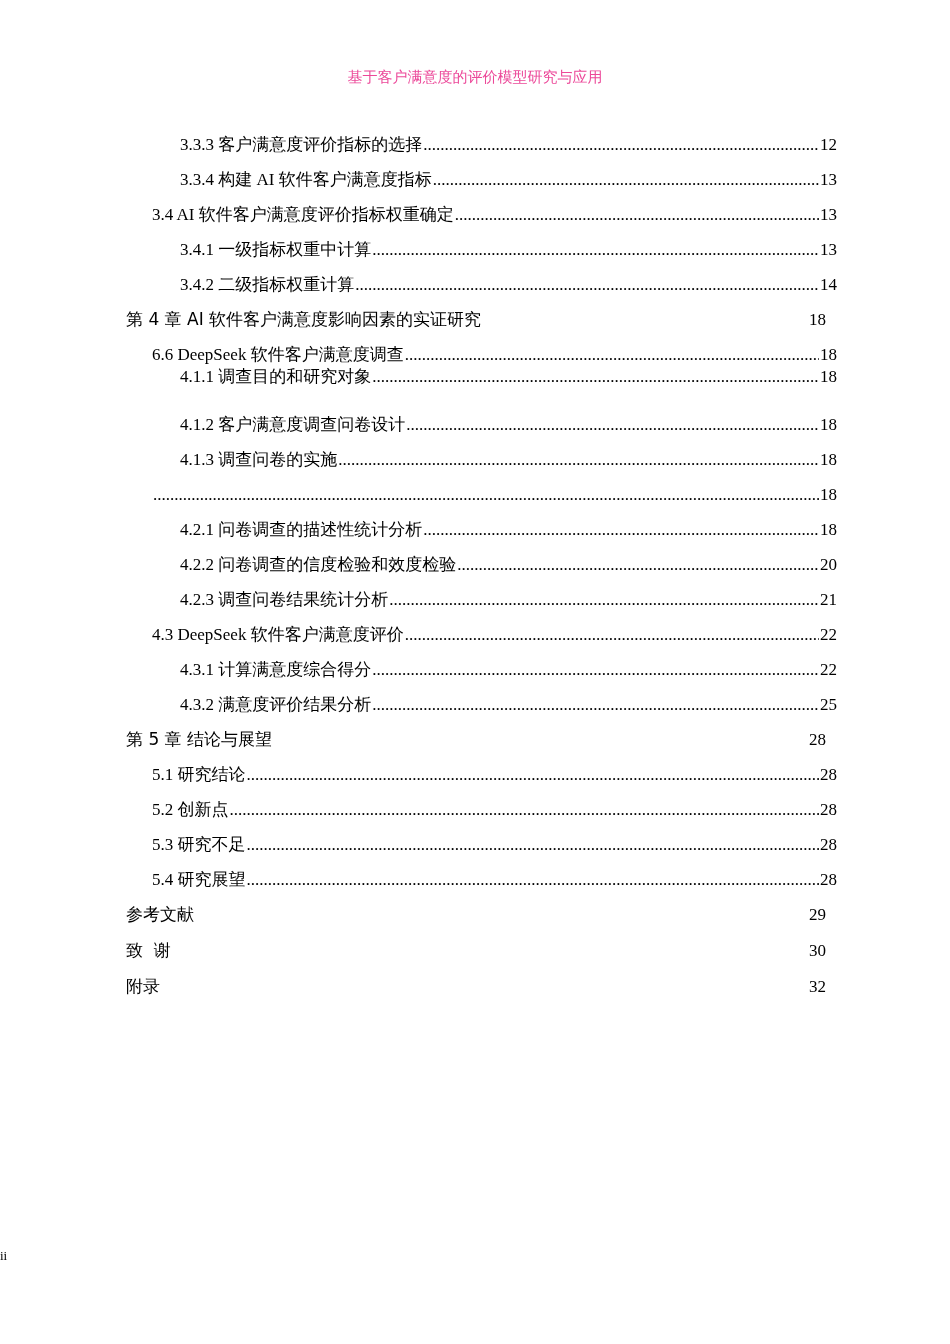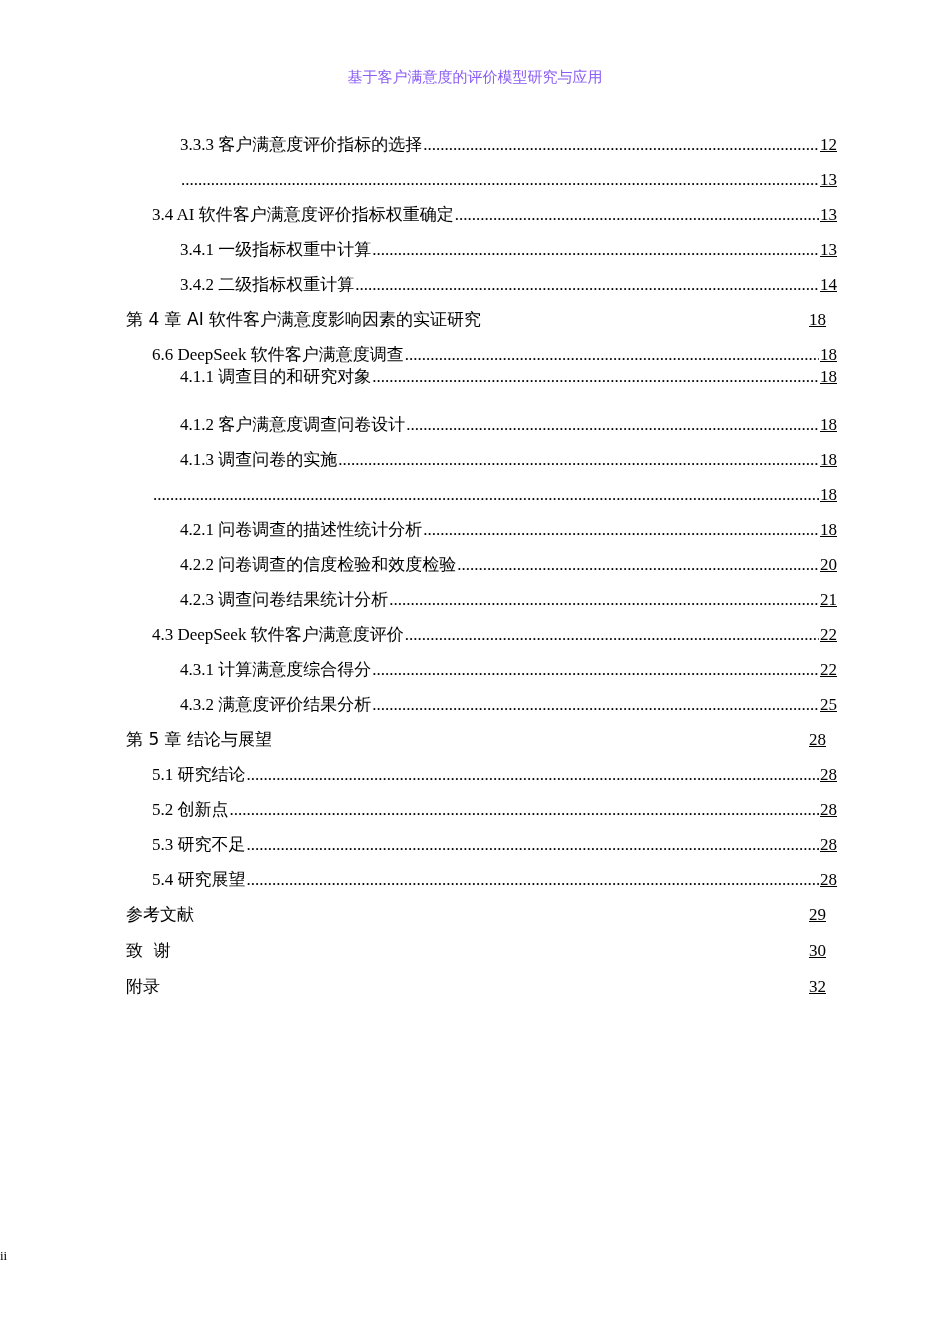--- a/index.html
+++ b/index.html
@@ -1,44 +1,45 @@
 <!DOCTYPE html>
 <html><head>
   <meta charset="utf-8">
   <style>
     html, body { margin: 0; padding: 0; background: #ffffff; }
     body { width: 950px; height: 1344px; position: relative; overflow: hidden;
            font-family: "Liberation Serif", "DejaVu Serif", serif; color: #000; }
     .header { position: absolute; top: 68px; left: 0; width: 950px; text-align: center;
-              font-size: 15px; color: #8b5cf6; }
+              font-size: 15px; color: #ec4899; }
     .toc { position: absolute; top: 114px; left: 0; width: 950px; }
     .row { position: absolute; height: 35px; display: flex; align-items: center; font-size: 17px; margin-top: 13px; }
     .row .lbl { white-space: nowrap; flex: 0 0 auto; }
     .row .dots { flex: 1 1 auto; overflow: hidden; white-space: nowrap; letter-spacing: 0px;
                  margin: 0 1px; position: relative; top: 0px; color: #000; }
     .row .dots::before { content: "........................................................................................................................................................................................................................................................................................"; }
-    .row .pg { flex: 0 0 auto; white-space: nowrap; text-decoration: underline; }
+    .row .pg { flex: 0 0 auto; white-space: nowrap; }
     .lvl1 { left: 126px; width: 700px; font-family: "DejaVu Sans", "Liberation Sans", sans-serif; font-size: 17px; }
     .lvl1 .pg { font-family: "Liberation Serif", serif; font-size: 17px; margin-left: auto; }
     .lvl2 { left: 152px; width: 685px; }
     .lvl3 { left: 180px; width: 657px; }
     .footer { position: absolute; top: 1248px; left: 0; width: 950px; text-align: left; font-size: 13px; }
   </style>
 </head>
 <body>
 
 <div class="header">基于客户满意度的评价模型研究与应用</div>
 
 <div class="toc">
   <div class="row lvl3" style="top:0px">
       <span class="lbl">3.3.3 客户满意度评价指标的选择</span>
       <span class="dots"></span>
       <span class="pg">12</span>
     </div>
   <div class="row lvl3" style="top:35px">
+      <span class="lbl">3.3.4 构建 AI 软件客户满意度指标</span>
       <span class="dots"></span>
       <span class="pg">13</span>
     </div>
   <div class="row lvl2" style="top:70px">
       <span class="lbl">3.4 AI 软件客户满意度评价指标权重确定</span>
       <span class="dots"></span>
       <span class="pg">13</span>
     </div>
   <div class="row lvl3" style="top:105px">
       <span class="lbl">3.4.1 一级指标权重中计算</span>

